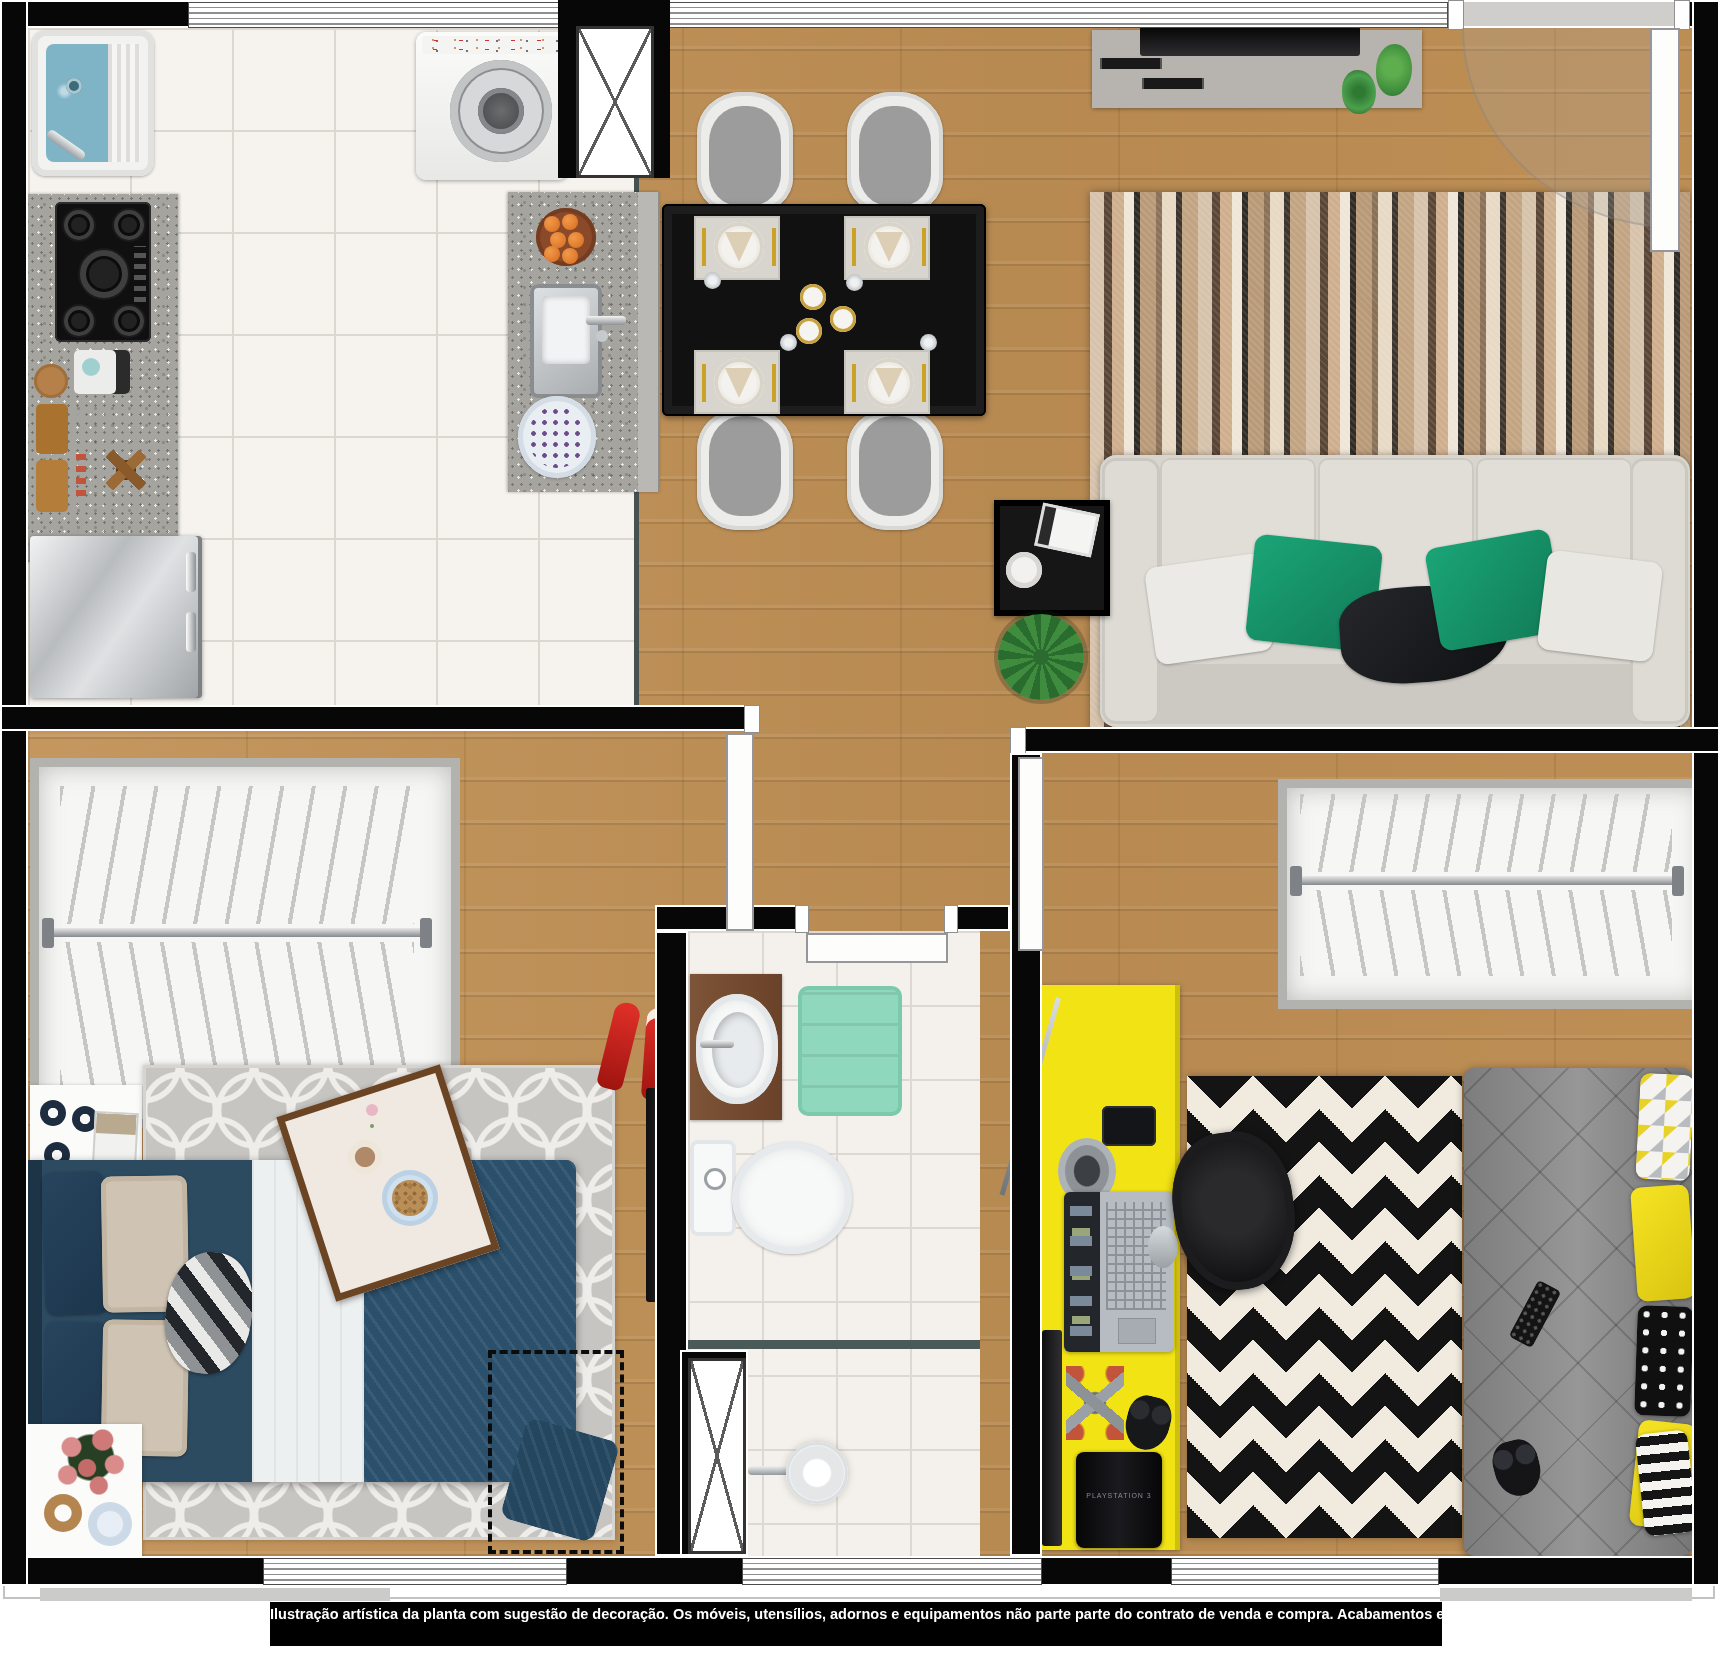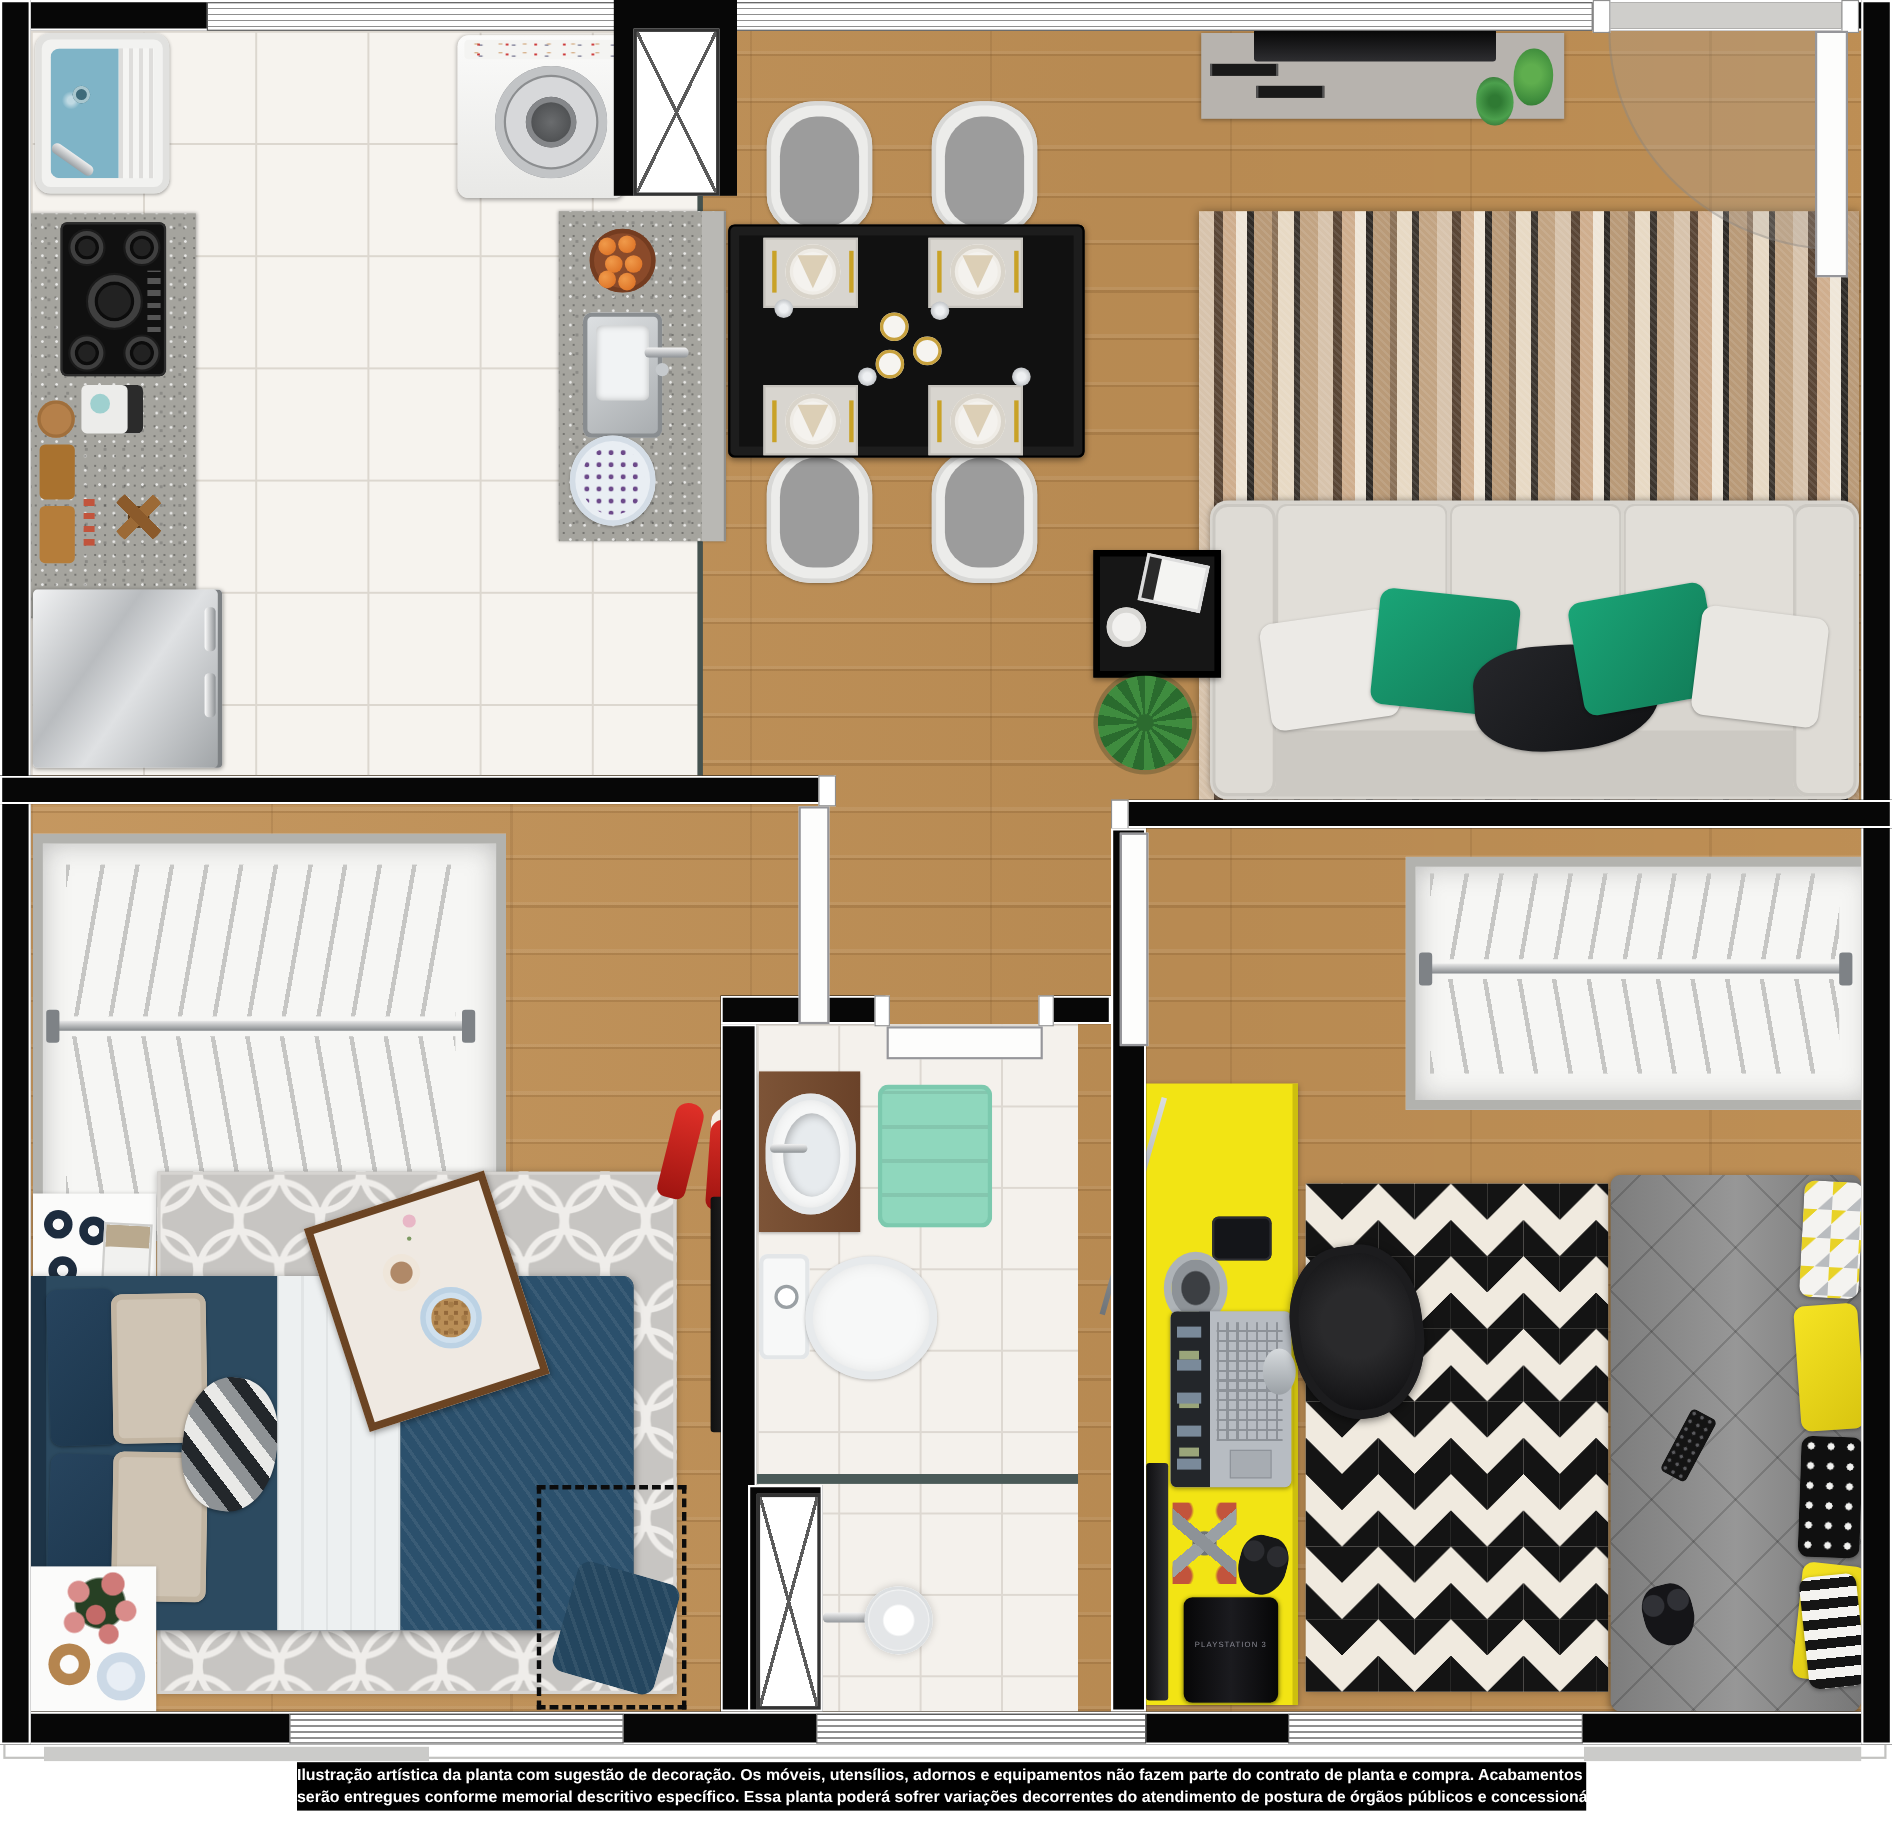--- a/index.html
+++ b/index.html
@@ -532,16 +532,15 @@
   <div class="abs swing"></div>
   <div class="abs leaf dentry"></div>
   <div class="abs leaf d1"></div>
   <div class="abs leaf d2"></div>
   <div class="abs leaf dba"></div>
 
   <div class="abs foot-l"></div>
   <div class="abs foot-r"></div>
 
   <div class="abs disclaimer">
-    <div>Ilustração artística da planta com sugestão de decoração. Os móveis, utensílios, adornos e equipamentos não fazem parte do contrato de planta e compra. Acabamentos e revestimentos</div>
-    <div>serão entregues conforme memorial descritivo específico. Essa planta poderá sofrer variações decorrentes do atendimento de postura de órgãos públicos e concessionárias.</div>
+    <div>Ilustração artística da planta com sugestão de decoração. Os móveis, utensílios, adornos e equipamentos não parte parte do contrato de venda e compra. Acabamentos e revestimentos</div>
   </div>
 </div>
 
 </body></html>

